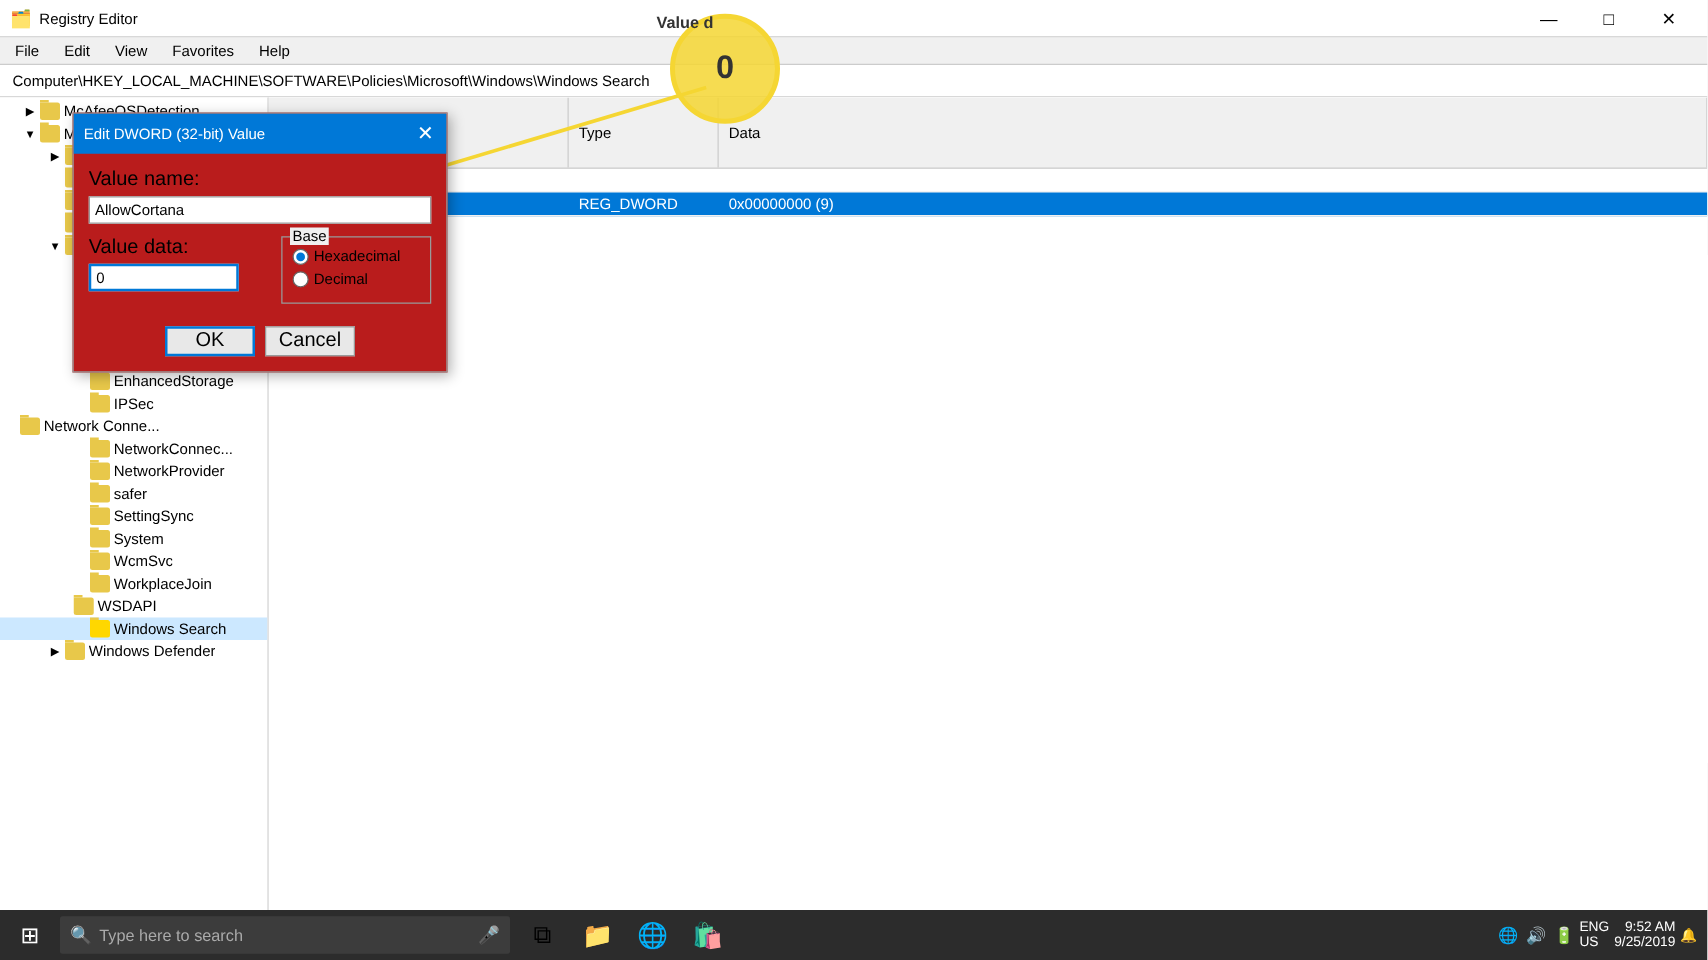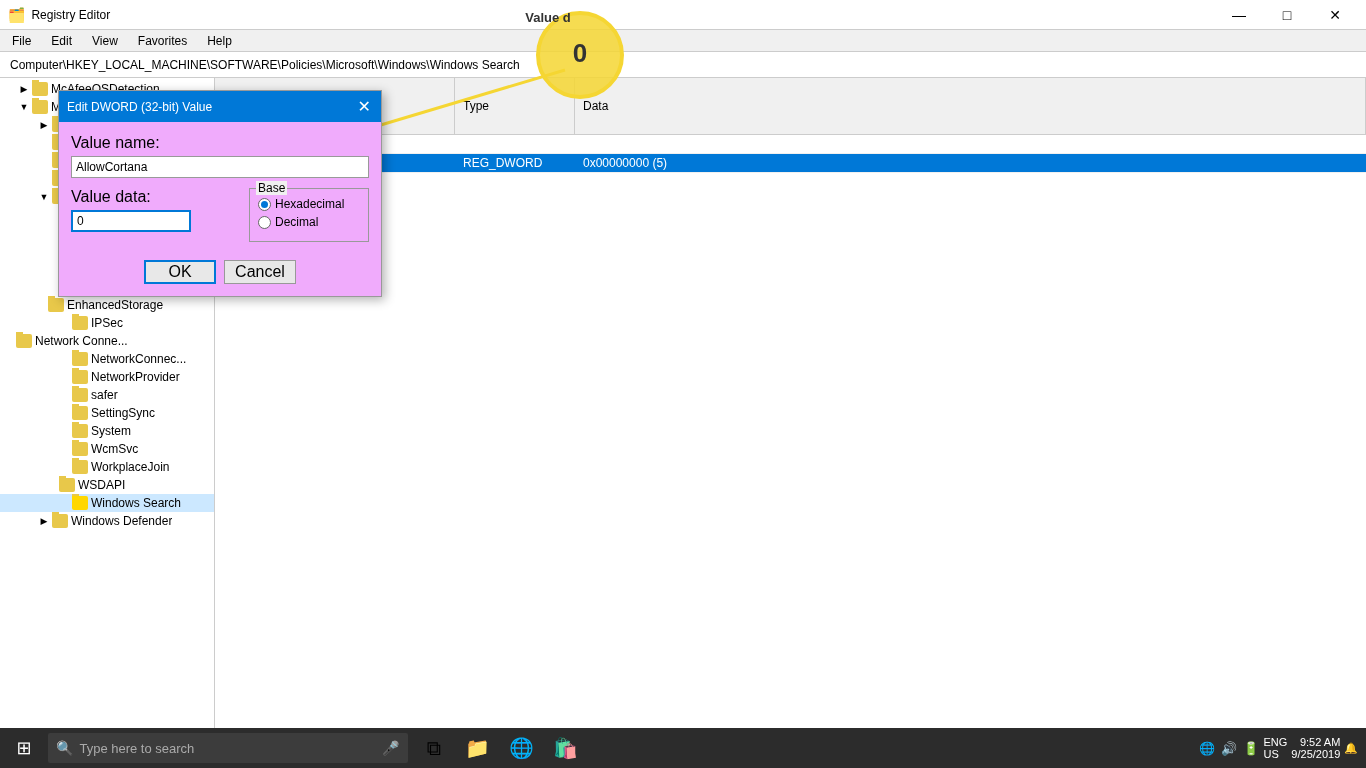--- a/index.html
+++ b/index.html
@@ -153,22 +153,22 @@
     
     .dialog-overlay {
       position: absolute;
       top: 0; left: 0; right: 0; bottom: 40px;
       pointer-events: none;
     }
     .dialog {
       position: absolute;
       top: 90px;
       left: 58px;
-      width: 324px;
-      background: #f0abfc;
+      width: 300px;
+      background: #b91c1c;
       border: 1px solid #999;
       box-shadow: 3px 3px 10px rgba(0,0,0,0.3);
       pointer-events: all;
       font-size: 12px;
     }
     .dialog-title-bar {
       background: #0078d7;
       color: #fff;
       padding: 6px 8px;
       display: flex;
@@ -387,21 +387,21 @@
     <div class="tree-item" style="padding-left: 56px;">
       <span class="expand-arrow" style="opacity:0;">▶</span>
       <span class="folder-icon"></span>
       <span class="tree-label">DataCollection</span>
     </div>
     <div class="tree-item" style="padding-left: 56px;">
       <span class="expand-arrow" style="opacity:0;">▶</span>
       <span class="folder-icon"></span>
       <span class="tree-label">DriverSearching</span>
     </div>
-    <div class="tree-item" style="padding-left: 32px;">
+    <div class="tree-item" style="padding-left: 56px;">
       <span class="expand-arrow" style="opacity:0;">▶</span>
       <span class="folder-icon"></span>
       <span class="tree-label">EnhancedStorage</span>
     </div>
     <div class="tree-item" style="padding-left: 56px;">
       <span class="expand-arrow" style="opacity:0;">▶</span>
       <span class="folder-icon"></span>
       <span class="tree-label">IPSec</span>
     </div>
     <div class="tree-item" style="">
@@ -481,21 +481,21 @@
       </div>
       <div class="cell type"></div>
       <div class="cell data"></div>
     </div>
     <div class="table-row selected">
       <div class="cell name">
         <span class="value-icon" style="background:#fff;color:#333;">ab</span>
         <span>AllowCortana</span>
       </div>
       <div class="cell type">REG_DWORD</div>
-      <div class="cell data">0x00000000 (5)</div>
+      <div class="cell data">0x00000000 (9)</div>
     </div>
   </div>
 </div>
 
 <div class="status-bar">
   <span>Computer\HKEY_LOCAL_MACHINE\SOFTWARE\Policies\Microsoft\Windows\Windows Search</span>
 </div>
 
 <div class="dialog-overlay">
 

